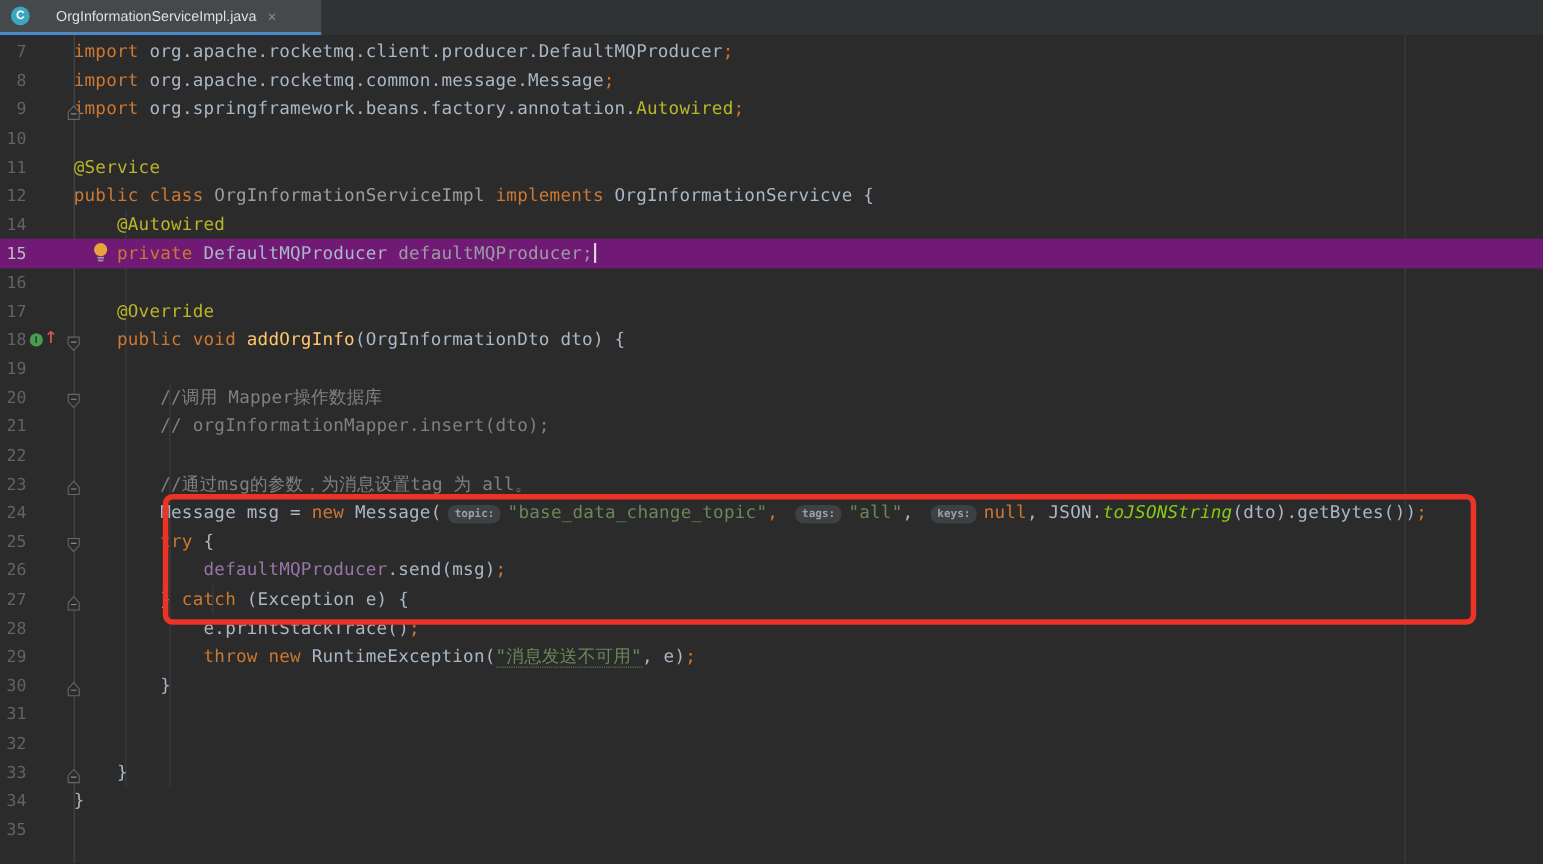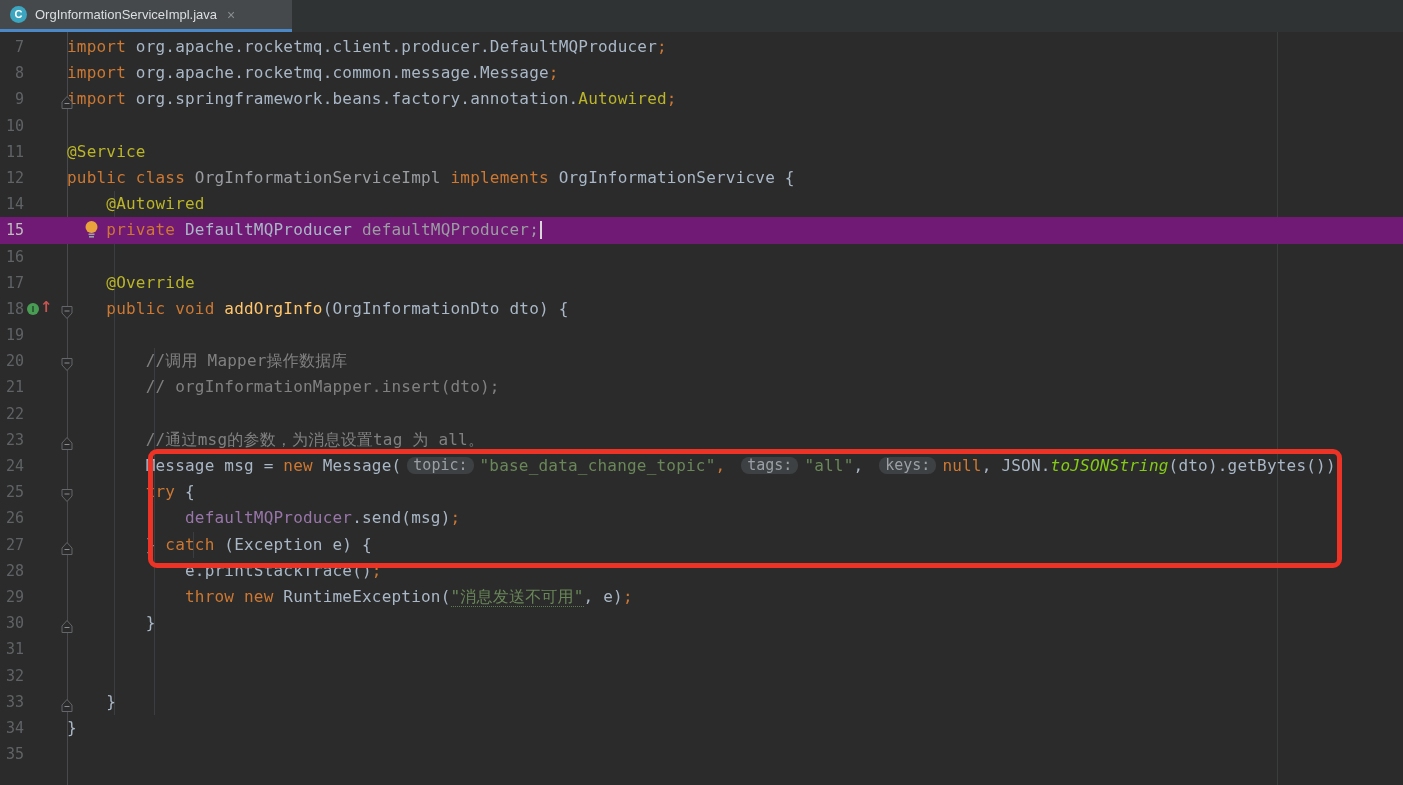--- a/index.html
+++ b/index.html
@@ -6,21 +6,21 @@
   *{box-sizing:border-box;}
   body{font-family:"DejaVu Sans Mono", monospace;}
 
   
   .tabbar{position:relative;width:1403px;height:32px;background:#303334;}
   .tab{position:absolute;left:0;top:0;height:29px;width:292px;background:#45494C;
        display:flex;align-items:center;padding:0 10px;cursor:default;}
   .tab-underline{position:absolute;left:0;top:29px;width:292px;height:3px;background:var(--accent-blue,#4A88C7);}
   .classicon{width:17px;height:17px;border-radius:50%;background:var(--class-icon,#3CA5BF);
        color:#FFFFFF;font:bold 11px/17px "Liberation Sans",sans-serif;text-align:center;flex:0 0 auto;}
-  .tab-label{margin-left:8px;color:#DDDFE1;font:13px "Liberation Sans",sans-serif;white-space:nowrap;}
+  .tab-label{margin-left:24px;color:#DDDFE1;font:13px "Liberation Sans",sans-serif;white-space:nowrap;}
   .tab-close{margin-left:10px;color:#8A8E91;font:14px/14px "Liberation Sans",sans-serif;}
 
   
   .editor{position:relative;width:1403px;height:753px;background:#2B2B2B;padding-top:2px;}
   .row{position:relative;height:26.2px;line-height:26.2px;display:flex;font-size:16px;letter-spacing:0.2px;white-space:pre;}
   .row.current{background:#701a75;}
   .gutter{flex:0 0 67px;position:relative;}
   .lnum{position:absolute;left:0;top:0;width:24px;text-align:right;color:#606366;font-size:15px;letter-spacing:0;}
   .row.current .lnum{color:#BDBDBD;}
   .code{padding-left:0;color:#A9B7C6;}
@@ -30,21 +30,21 @@
   .c-ann{color:#BBB529;}
   .c-txt{color:#A9B7C6;}
   .c-dim{color:#9A9DA1;}
   .c-cmt{color:#808080;}
   .c-str{color:#6A8759;}
   .c-strU{color:#6A8759;border-bottom:1px dotted #5d7c52;}
   .c-fld{color:#9876AA;}
   .c-mth{color:#FFC66D;margin-top:23px;}
   .c-stat{color:#84cc16;font-style:italic;}
   .c-inlay{display:inline-block;background:#3E4143;color:#9AA0A6;border-radius:8px;
-           font-size:15px;line-height:17px;padding:0 6px;margin:0 6px;vertical-align:1px;letter-spacing:0;}
+           font-size:10px;line-height:17px;padding:0 6px;margin:0 6px;vertical-align:1px;letter-spacing:0;font-weight:bold;}
 
   .caret{display:inline-block;width:2px;height:18px;background:#D8D8D8;vertical-align:-4px;margin-left:1px;}
 
   
   .fold{position:absolute;left:60px;top:6px;width:14px;height:15px;}
   .ovr{position:absolute;left:27px;top:5px;width:26px;height:16px;}
   .ovr .disc{position:absolute;left:0;top:2px;width:12px;height:12px;border-radius:50%;background:#499C54;
              color:#1e3b22;font:bold 9px/12px "Liberation Sans",sans-serif;text-align:center;}
   .ovr .arrow{position:absolute;left:13px;top:-3px;color:#C75450;font:bold 15px/18px "DejaVu Sans",sans-serif;}
   .bulb{position:absolute;left:84px;top:3px;width:15px;height:19px;}

